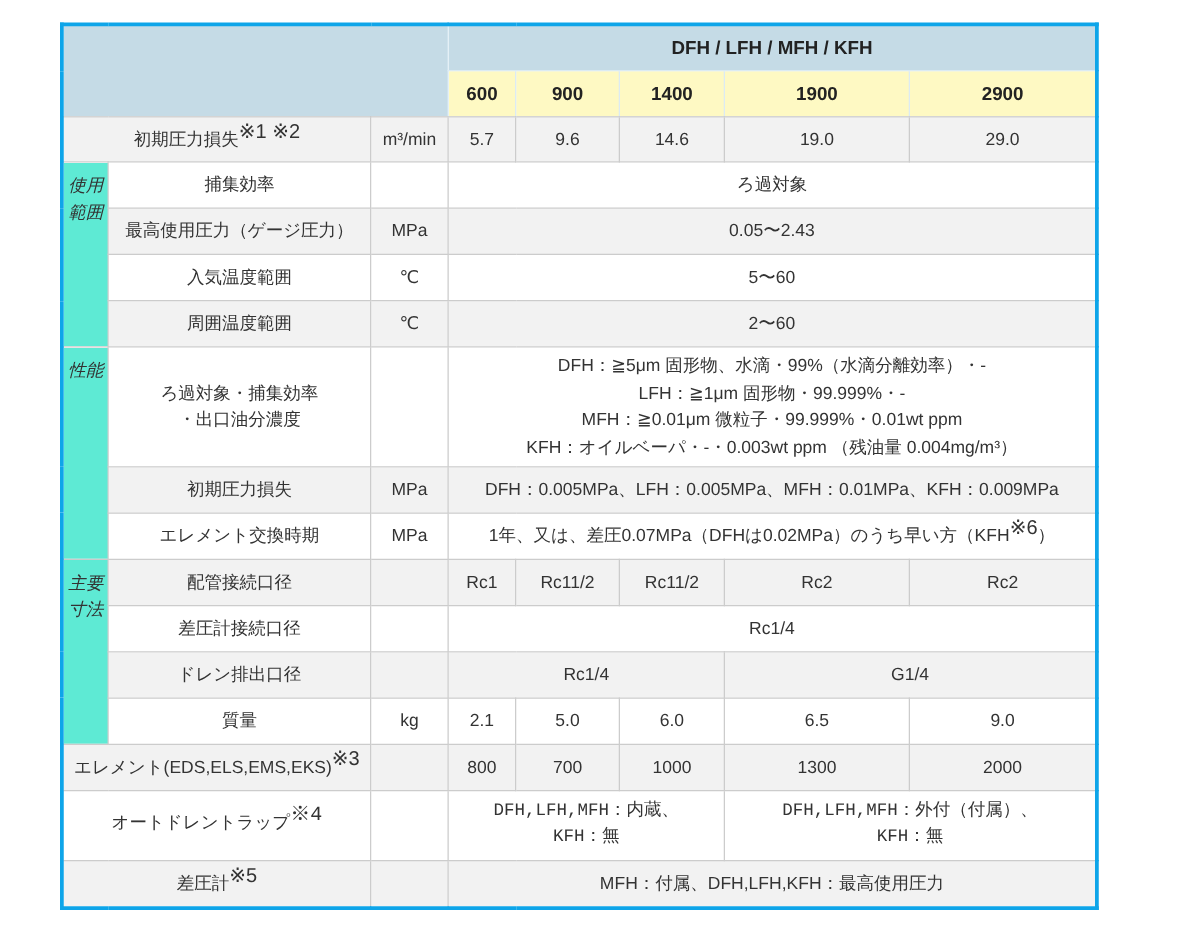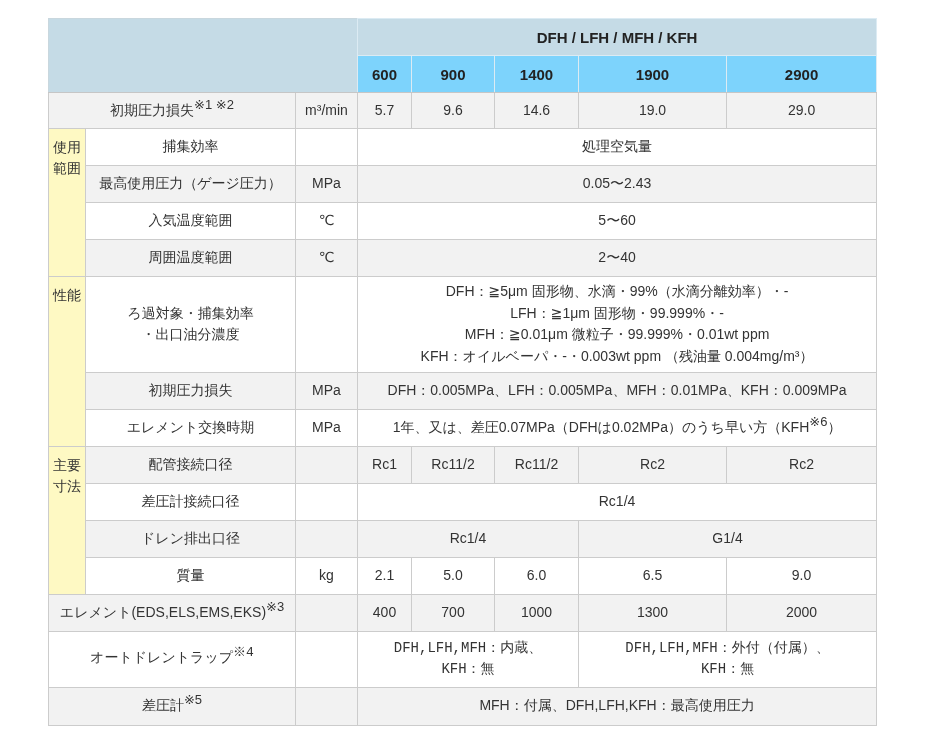--- a/index.html
+++ b/index.html
@@ -4,57 +4,58 @@
 <style>
   html,body{margin:0;padding:0;}
   body{
     width:950px;height:742px;background:#ffffff;
     font-family:"Liberation Sans","DejaVu Sans",sans-serif;
     color:#333333;position:relative;
   }
   table.spec{
     position:absolute;left:48px;top:18px;width:828px;
     border-collapse:collapse;table-layout:fixed;
-    border:1px solid #0ea5e9;
+    border:3px solid #0ea5e9;
   }
   td,th{
     border:1px solid #cccccc;
     text-align:center;vertical-align:middle;
     font-size:14px;font-weight:normal;
     padding:4px 6px;box-sizing:border-box;
     line-height:1.4;
     overflow:hidden;
   }
   
   th{
     background:#c5dbe6;
     border-color:#dcebf3;
     font-weight:bold;color:#222222;
     font-size:15px;
   }
   tr.hdr2 th{
-    background:#7dd3fc;
+    background:#fef9c3;
     border-bottom-color:#c6c6c6;
   }
   th.corner{
     border-bottom-color:#c6c6c6;
     border-left-color:#c9d7de;
     border-top-color:#c9d7de;
   }
   
   tr.alt td{background:#f2f2f2;}
   tr td{background:#ffffff;}
   
   td.group, tr.alt td.group{
-    background:#fef9c3;
+    background:#5eead4;
     vertical-align:top;
     padding:8px 2px;
     line-height:1.5;
-  }
-  sup{font-size:13px;line-height:0;}
+    font-style:italic;
+  }
+  sup{font-size:16px;line-height:0;}
   .line{display:block;line-height:1.55;}
   
   tr.rh{height:37px;}
   tr.rh-air{height:36px;}
   tr.rh-filt{height:95px;}
   tr.rh-ad{height:56px;font-family:Liberation Mono, monospace;}
   tr.rh-last{height:38px;}
   tr.hdr1{height:37px;}
   tr.hdr2{height:37px;}
 </style>
@@ -93,36 +94,36 @@
     <td>9.6</td>
     <td>14.6</td>
     <td>19.0</td>
     <td>29.0</td>
   </tr>
 
   <tr class="rh">
     <td class="group" rowspan="4">使用範囲</td>
     <td>捕集効率</td>
     <td></td>
-    <td colspan="5">処理空気量</td>
+    <td colspan="5">ろ過対象</td>
   </tr>
   <tr class="alt rh">
     <td>最高使用圧力（ゲージ圧力）</td>
     <td>MPa</td>
     <td colspan="5">0.05〜2.43</td>
   </tr>
   <tr class="rh">
     <td>入気温度範囲</td>
     <td>℃</td>
     <td colspan="5">5〜60</td>
   </tr>
   <tr class="alt rh">
     <td>周囲温度範囲</td>
     <td>℃</td>
-    <td colspan="5">2〜40</td>
+    <td colspan="5">2〜60</td>
   </tr>
 
   <tr class="rh-filt">
     <td class="group" rowspan="3">性能</td>
     <td>
       <span class="line">ろ過対象・捕集効率</span>
       <span class="line">・出口油分濃度</span>
     </td>
     <td></td>
     <td colspan="5">
@@ -170,21 +171,21 @@
     <td>2.1</td>
     <td>5.0</td>
     <td>6.0</td>
     <td>6.5</td>
     <td>9.0</td>
   </tr>
 
   <tr class="alt rh">
     <td colspan="2"><span>エレメント(EDS,ELS,EMS,EKS)</span><sup>※3</sup></td>
     <td></td>
-    <td>400</td>
+    <td>800</td>
     <td>700</td>
     <td>1000</td>
     <td>1300</td>
     <td>2000</td>
   </tr>
 
   <tr class="rh-ad">
     <td colspan="2"><span>オートドレントラップ</span><sup>※4</sup></td>
     <td></td>
     <td colspan="3">

